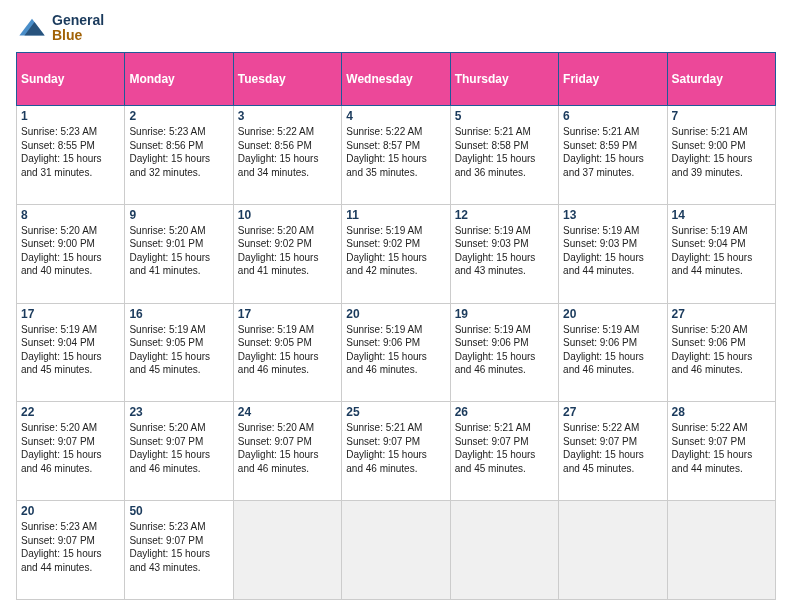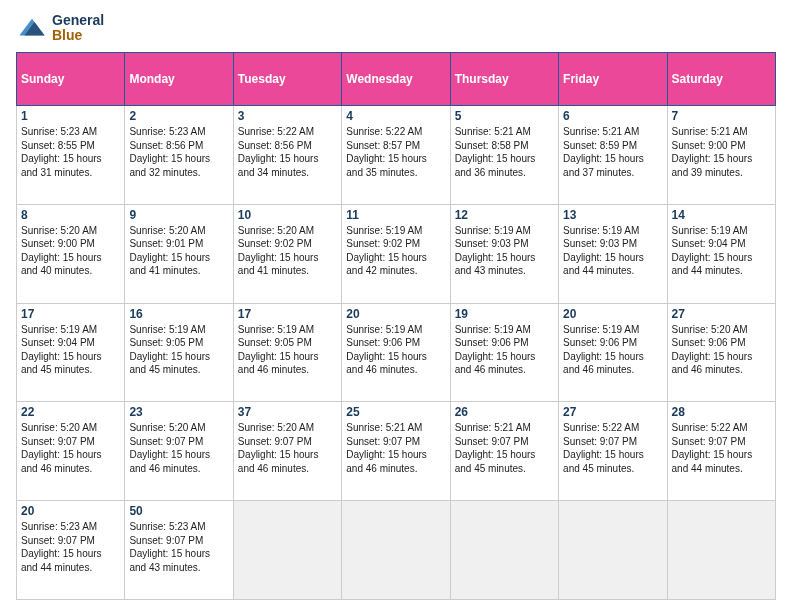--- a/index.html
+++ b/index.html
@@ -286,21 +286,21 @@
 and 46 minutes.</div>
           </td>
           <td>
             <div class="day-number">23</div>
             <div class="day-info" style="white-space: pre-line;">Sunrise: 5:20 AM
 Sunset: 9:07 PM
 Daylight: 15 hours
 and 46 minutes.</div>
           </td>
           <td>
-            <div class="day-number">37</div>
+            <div class="day-number">24</div>
             <div class="day-info" style="white-space: pre-line;">Sunrise: 5:20 AM
 Sunset: 9:07 PM
 Daylight: 15 hours
 and 46 minutes.</div>
           </td>
           <td>
             <div class="day-number">25</div>
             <div class="day-info" style="white-space: pre-line;">Sunrise: 5:21 AM
 Sunset: 9:07 PM
 Daylight: 15 hours

